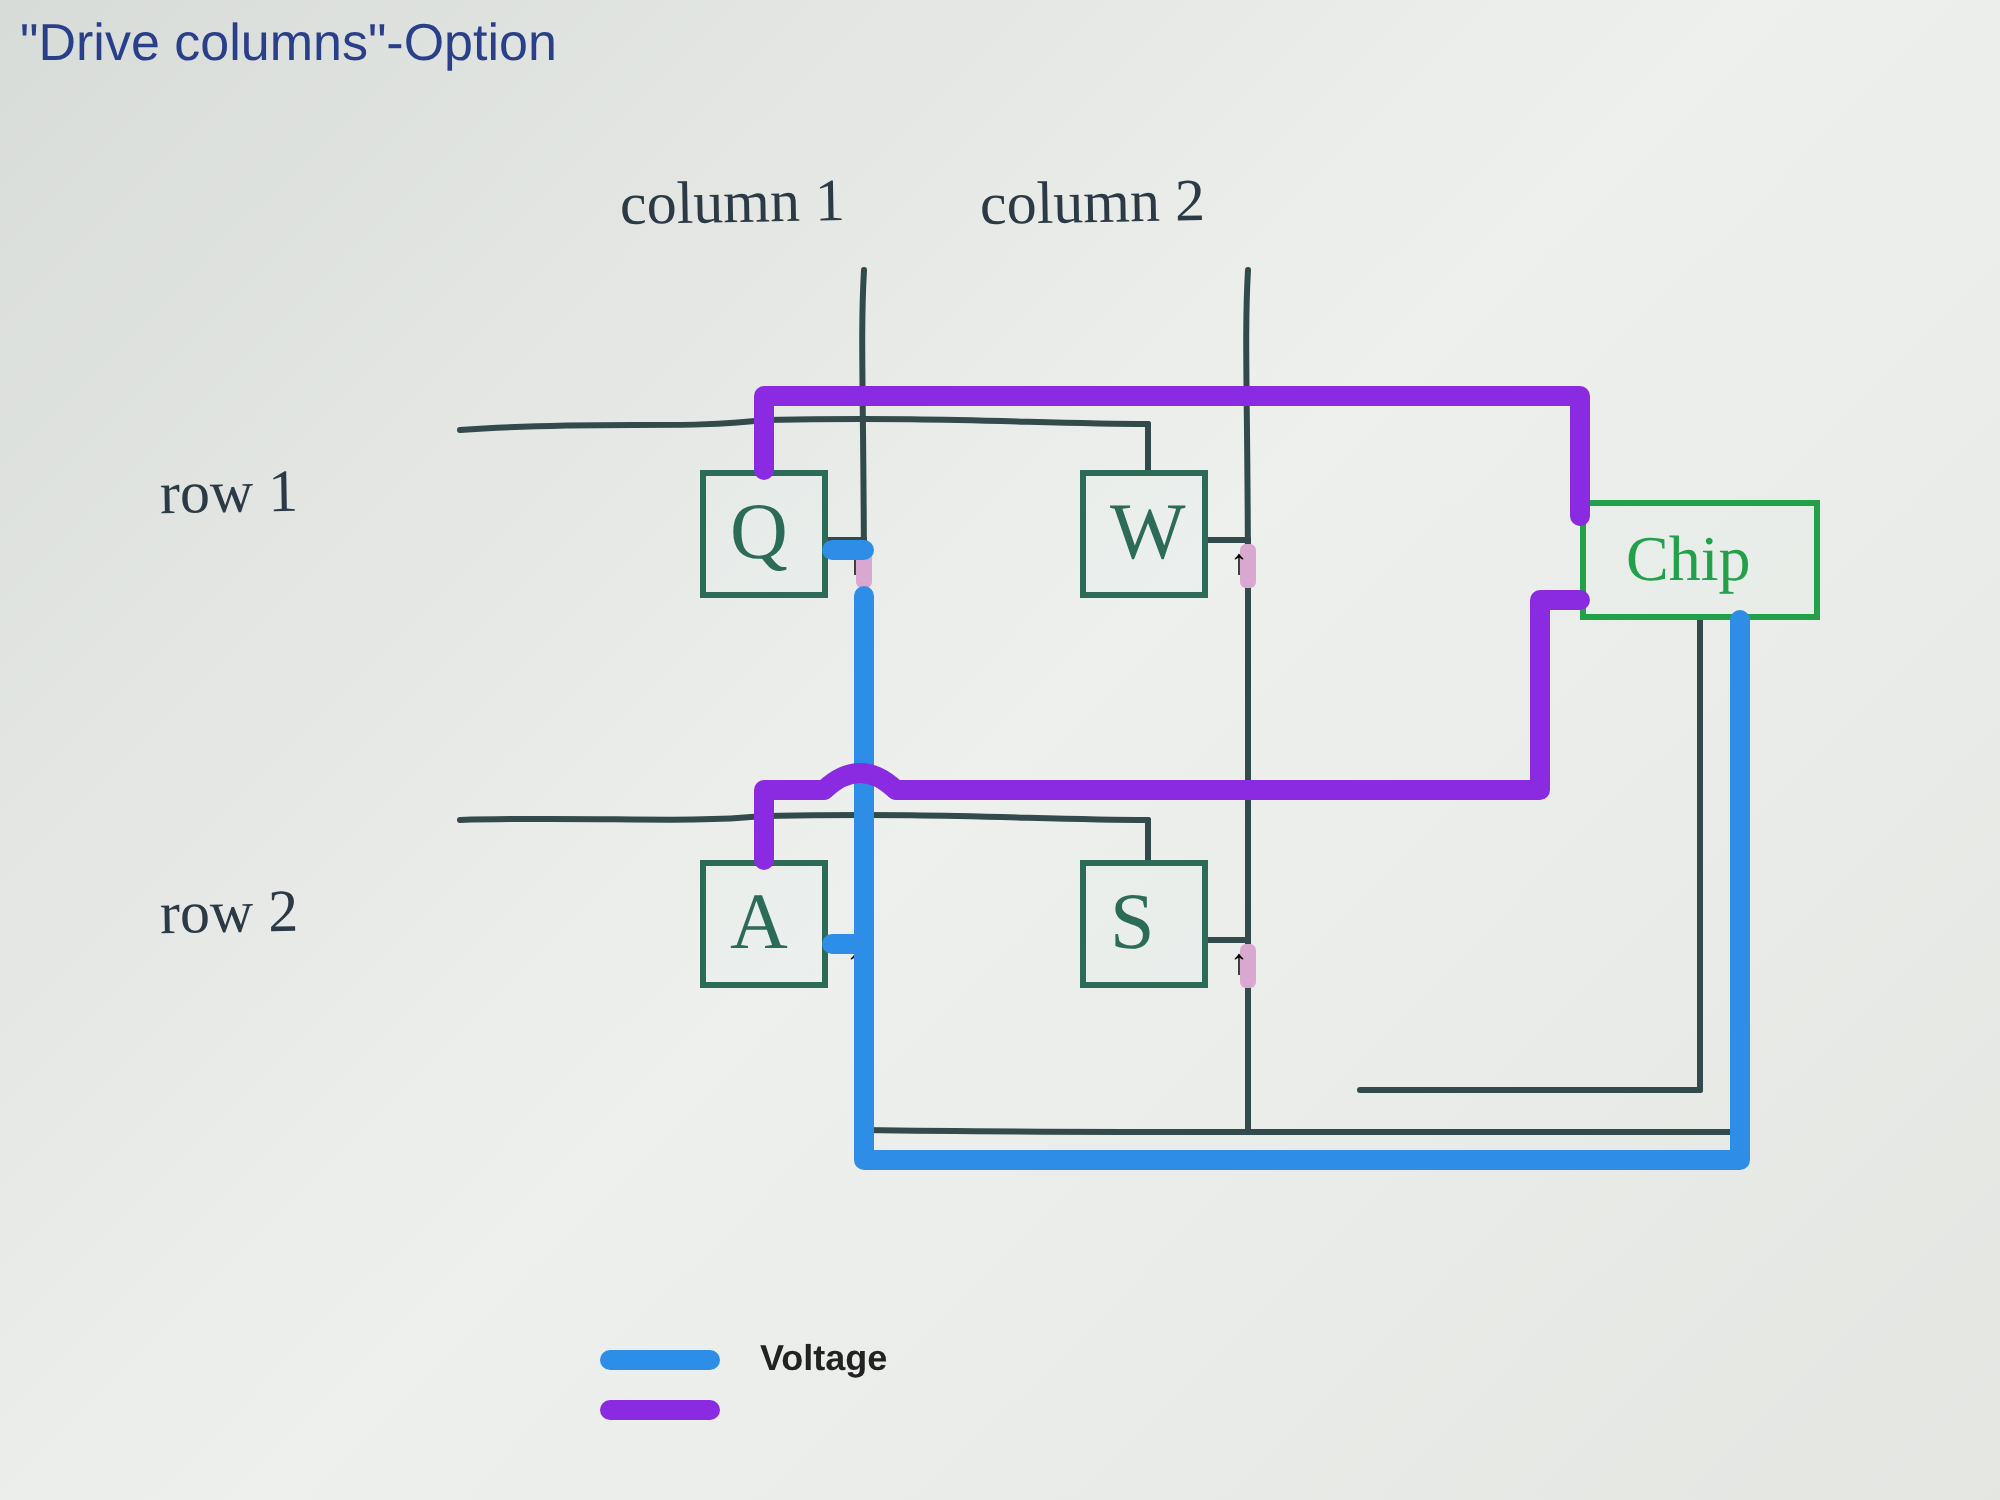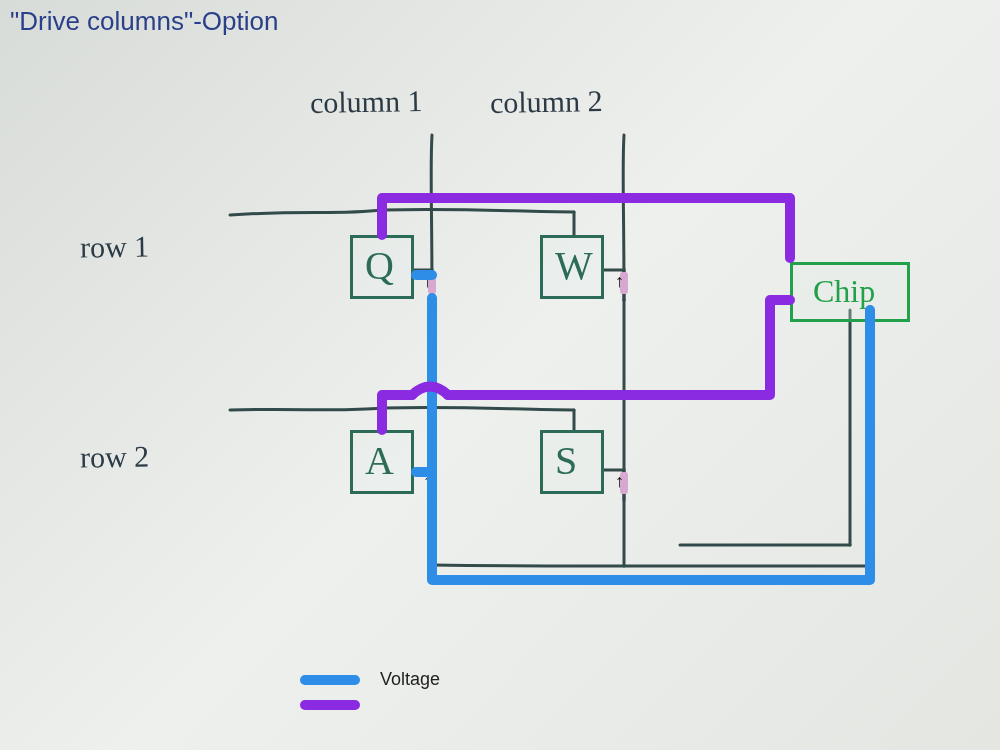--- a/index.html
+++ b/index.html
@@ -63,20 +63,21 @@
     left: 0;
     top: 0;
     pointer-events: none;
   }
   .legend {
     position: absolute;
     left: 300px;
     bottom: 30px;
     font-size: 18px;
     color: #222;
+    font-weight: bold;
   }
   .legend .row {
     display: flex;
     align-items: center;
     margin-bottom: 10px;
   }
   .legend .swatch {
     width: 60px;
     height: 10px;
     border-radius: 5px;
@@ -159,21 +160,21 @@
 <div class="keybox" style="left:540px; top:235px;">
   <span class="keyletter">W</span>
 </div>
 <div class="keybox" style="left:350px; top:430px;">
   <span class="keyletter">A</span>
 </div>
 <div class="keybox" style="left:540px; top:430px;">
   <span class="keyletter">S</span>
 </div>
 
-<div class="chipbox" style="left:790px; top:262px;">
+<div class="chipbox" style="left:790px; top:250px;">
   <span class="chiplabel">Chip</span>
 </div>
 
 <div class="diode" style="left:425px; top:272px;">
   <div class="body"></div>
     <div class="arrow">↑</div>
 </div>
 <div class="diode" style="left:617px; top:272px;">
   <div class="body"></div>
     <div class="arrow">↑</div>

